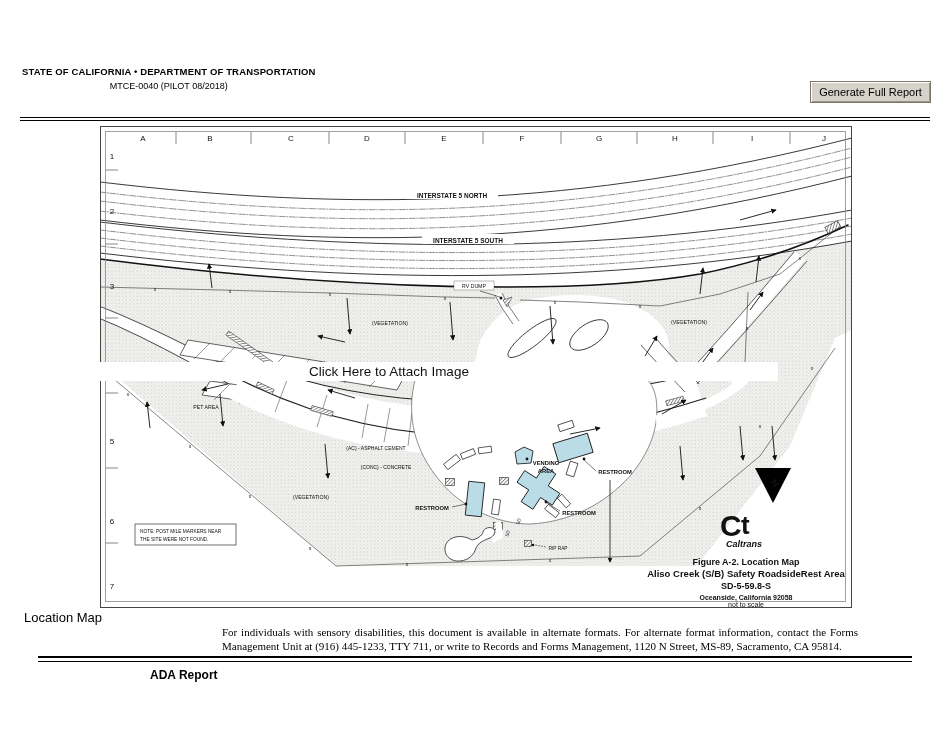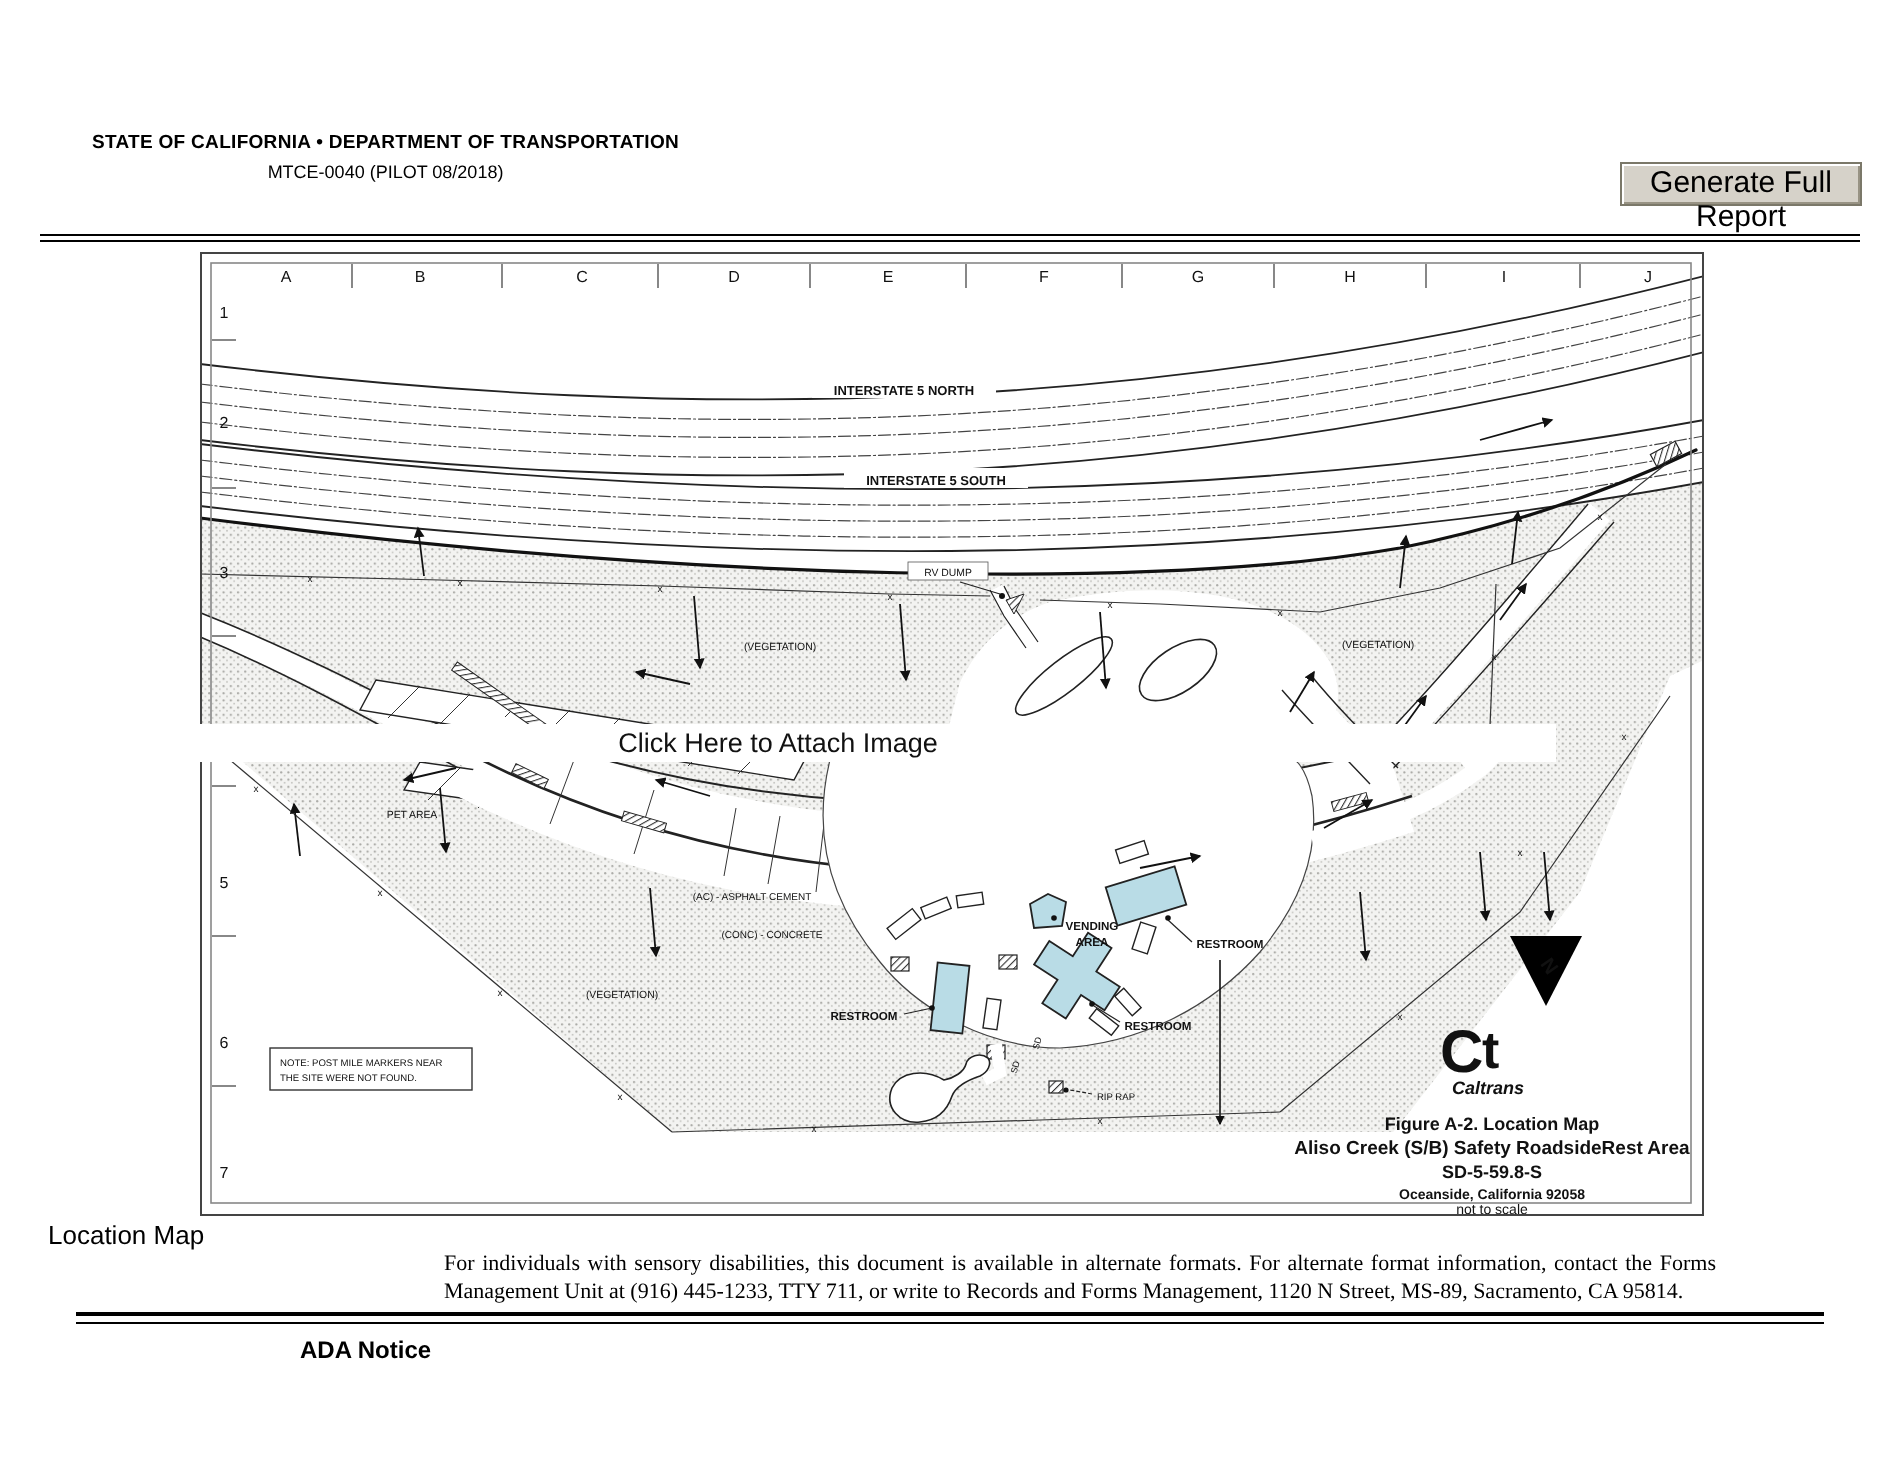--- a/index.html
+++ b/index.html
@@ -1,21 +1,21 @@
 <!DOCTYPE html>
 <html><head>
 <meta charset="utf-8">
 <style>
   html,body{margin:0;padding:0;background:#fff;}
   body{width:950px;height:735px;position:relative;font-family:"Liberation Sans",sans-serif;color:#000;overflow:hidden;}
-  .header{position:absolute;left:22px;top:66px;margin-left:24px;}
+  .header{position:absolute;left:22px;top:66px;}
   .agency{font-size:9.5px;font-weight:bold;letter-spacing:.15px;}
   .doc-title{font-size:15px;font-weight:bold;margin-top:2px;}
   .form-no{font-size:9px;margin-top:4px;text-align:center;}
-  .gen-btn{position:absolute;left:810px;top:81px;width:121px;height:22px;background:#d6d2c9;border:1px solid #7b7869;box-shadow:inset 1px 1px 0 #ffffff,inset -1px -1px 0 #989384;font-size:15px;font-family:"Liberation Sans",sans-serif;cursor:pointer;}
+  .gen-btn{position:absolute;left:810px;top:81px;width:121px;height:22px;background:#d6d2c9;border:1px solid #7b7869;box-shadow:inset 1px 1px 0 #ffffff,inset -1px -1px 0 #989384;font-size:11px;font-family:"Liberation Sans",sans-serif;cursor:pointer;}
   .rule-top{position:absolute;left:20px;width:910px;top:117px;height:4px;border-top:1px solid #000;border-bottom:1px solid #000;box-sizing:border-box;}
   .map-wrap{position:absolute;left:100px;top:126px;width:752px;height:482px;}
   .attach-band{position:absolute;left:0;top:362px;width:778px;height:19px;background:#fff;display:flex;align-items:center;justify-content:center;font-size:13.5px;color:#111;cursor:pointer;}
   .location-label{position:absolute;left:24px;top:610px;font-size:13px;}
   .rule-bottom{position:absolute;left:38px;width:874px;top:656px;height:6px;border-top:2px solid #000;border-bottom:1px solid #000;box-sizing:border-box;}
   .ada-label{position:absolute;left:150px;top:668px;font-size:12px;font-weight:bold;}
   .ada-text{position:absolute;left:222px;top:626px;width:636px;font-size:11px;line-height:13.5px;text-align:justify;font-family:Liberation Serif, serif;}
   svg text{font-family:"Liberation Sans",sans-serif;fill:#111;}
 </style>
 </head>
@@ -391,14 +391,14 @@
   </g>
 </svg>
 </div>
 
 <div class="attach-band">Click Here to Attach Image</div>
 
 <div class="location-label">Location Map</div>
 
 <div class="rule-bottom"></div>
 
-<div class="ada-label">ADA Notice</div>
+<div class="ada-label">ADA Report</div>
 <div class="ada-text">For individuals with sensory disabilities, this document is available in alternate formats. For alternate format information, contact the Forms Management Unit at (916) 445-1233, TTY 711, or write to Records and Forms Management, 1120 N Street, MS-89, Sacramento, CA 95814.</div>
 
 </body></html>

